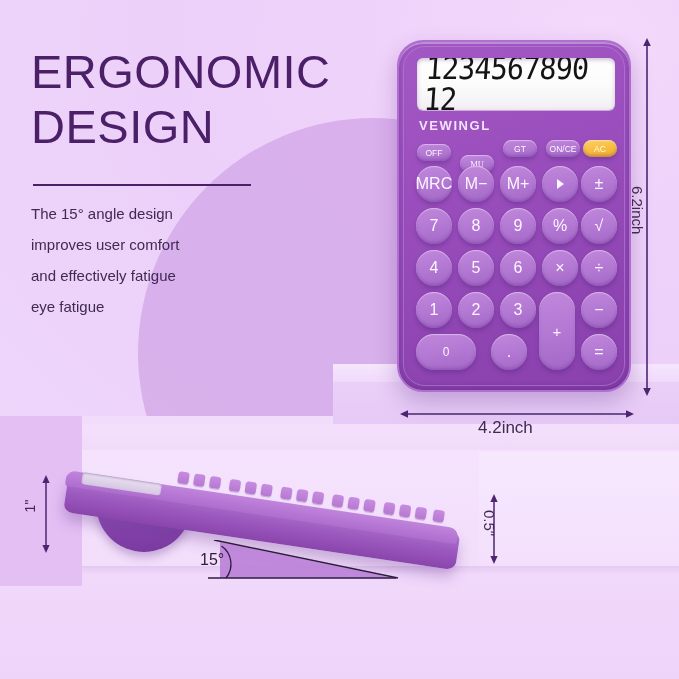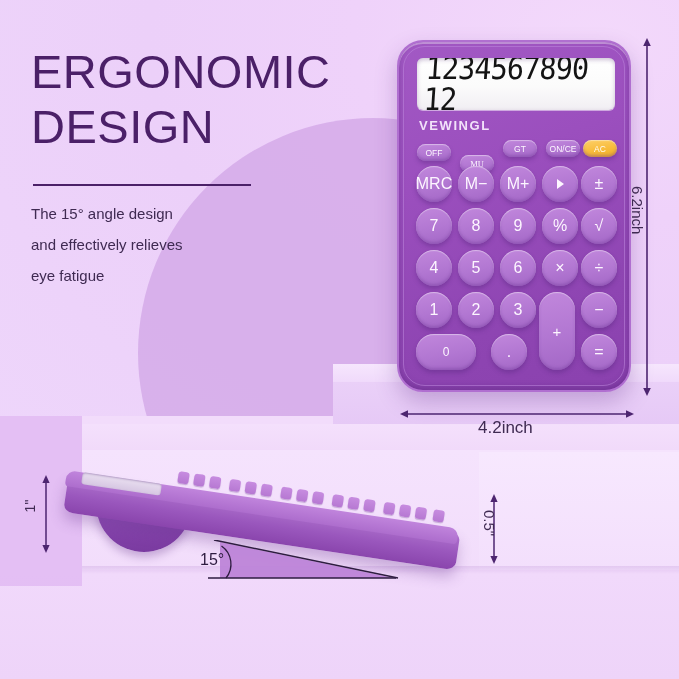--- a/index.html
+++ b/index.html
@@ -215,21 +215,22 @@
   <div class="riser-right"></div>
   <div class="riser-shadow"></div>
 
   <div class="headline">
     <span>ERGONOMIC</span>
     <span class="l2">DESIGN</span>
   </div>
   <div class="rule"></div>
   <div class="body-copy">
     <span>The 15° angle design</span>
-    <span>and effectively relieves</span>
+    <span>improves user comfort</span>
+    <span>and effectively fatigue</span>
     <span>eye fatigue</span>
   </div>
 
   <div class="calc">
     <div class="calc-inner"></div>
 
     <div class="screen">
       <div class="screen-digits">1234567890 12</div>
     </div>
 

